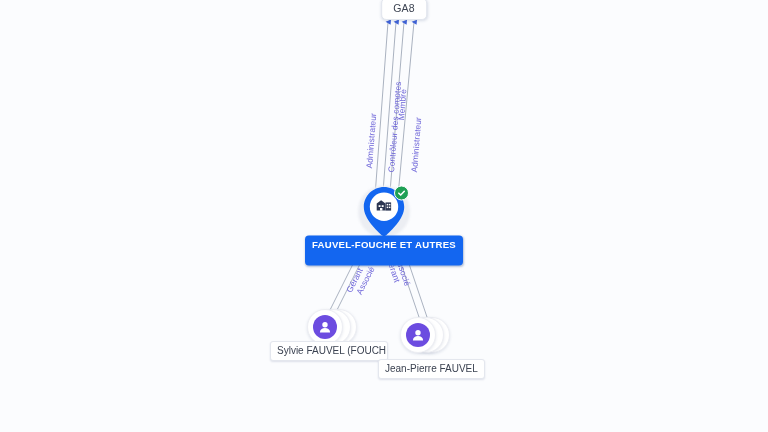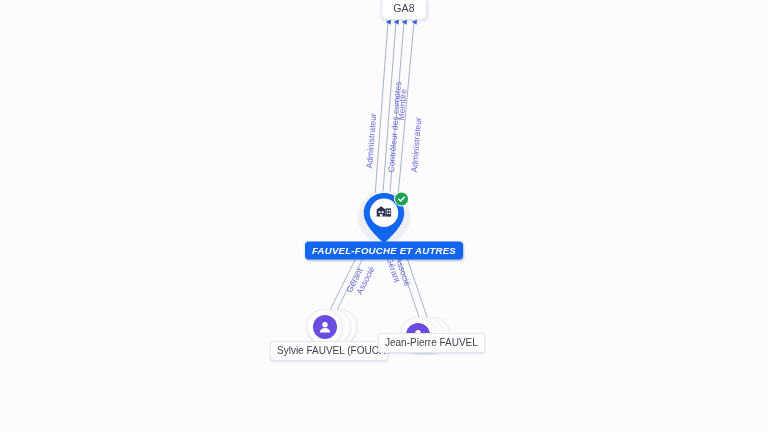--- a/index.html
+++ b/index.html
@@ -90,28 +90,27 @@
   }
   .pin-check svg { width: 9px; height: 9px; display: block; }
 
   .company-label {
     margin-top: -3px;
     background: #1366f0;
     color: #ffffff;
     font-size: 9.6px;
     font-weight: 700;
     letter-spacing: .25px;
-    padding: 3px 7px 4px 7px;
+    padding: 3px 7px 16px 7px;
     border-radius: 4px;
     white-space: nowrap;
     box-shadow: 0 1px 2px rgba(20,60,130,.3);
     line-height: 11px;
     position: relative;
     z-index: 6;
-    font-style: italic;
   }
 
   
   .stack {
     position: relative;
     width: 56px;
     height: 40px;
   }
   .stack .card {
     position: absolute;
@@ -283,15 +282,15 @@
       <div class="card c1">
         <div class="avatar-circle">
           <svg viewBox="0 0 14 14">
             <circle cx="7" cy="4.8" r="2.7" fill="#ffffff"></circle>
             <path d="M1.9 12.6 C1.9 9.6 4.1 8.1 7 8.1 C9.9 8.1 12.1 9.6 12.1 12.6 Z" fill="#ffffff"></path>
           </svg>
         </div>
       </div>
     </div>
   </div>
-  <div class="person-label" style="left:378px; top:333px;">Jean-Pierre FAUVEL</div>
+  <div class="person-label" style="left:378px; top:359px;">Jean-Pierre FAUVEL</div>
 
 </div>
 
 </body></html>

